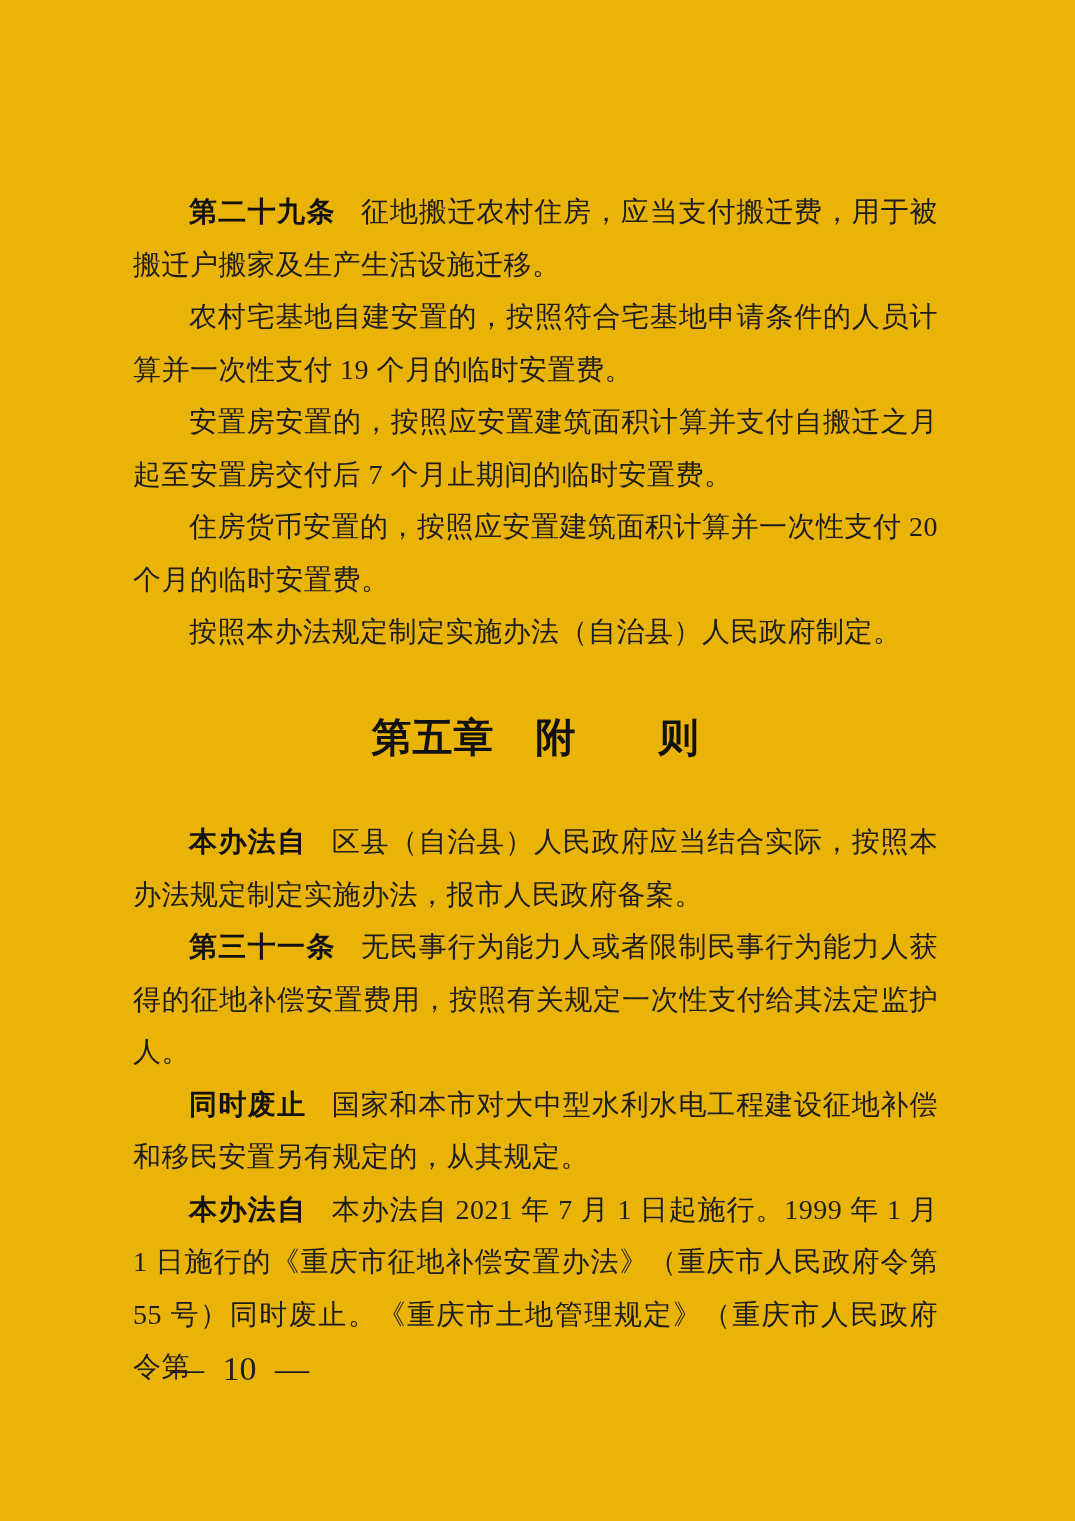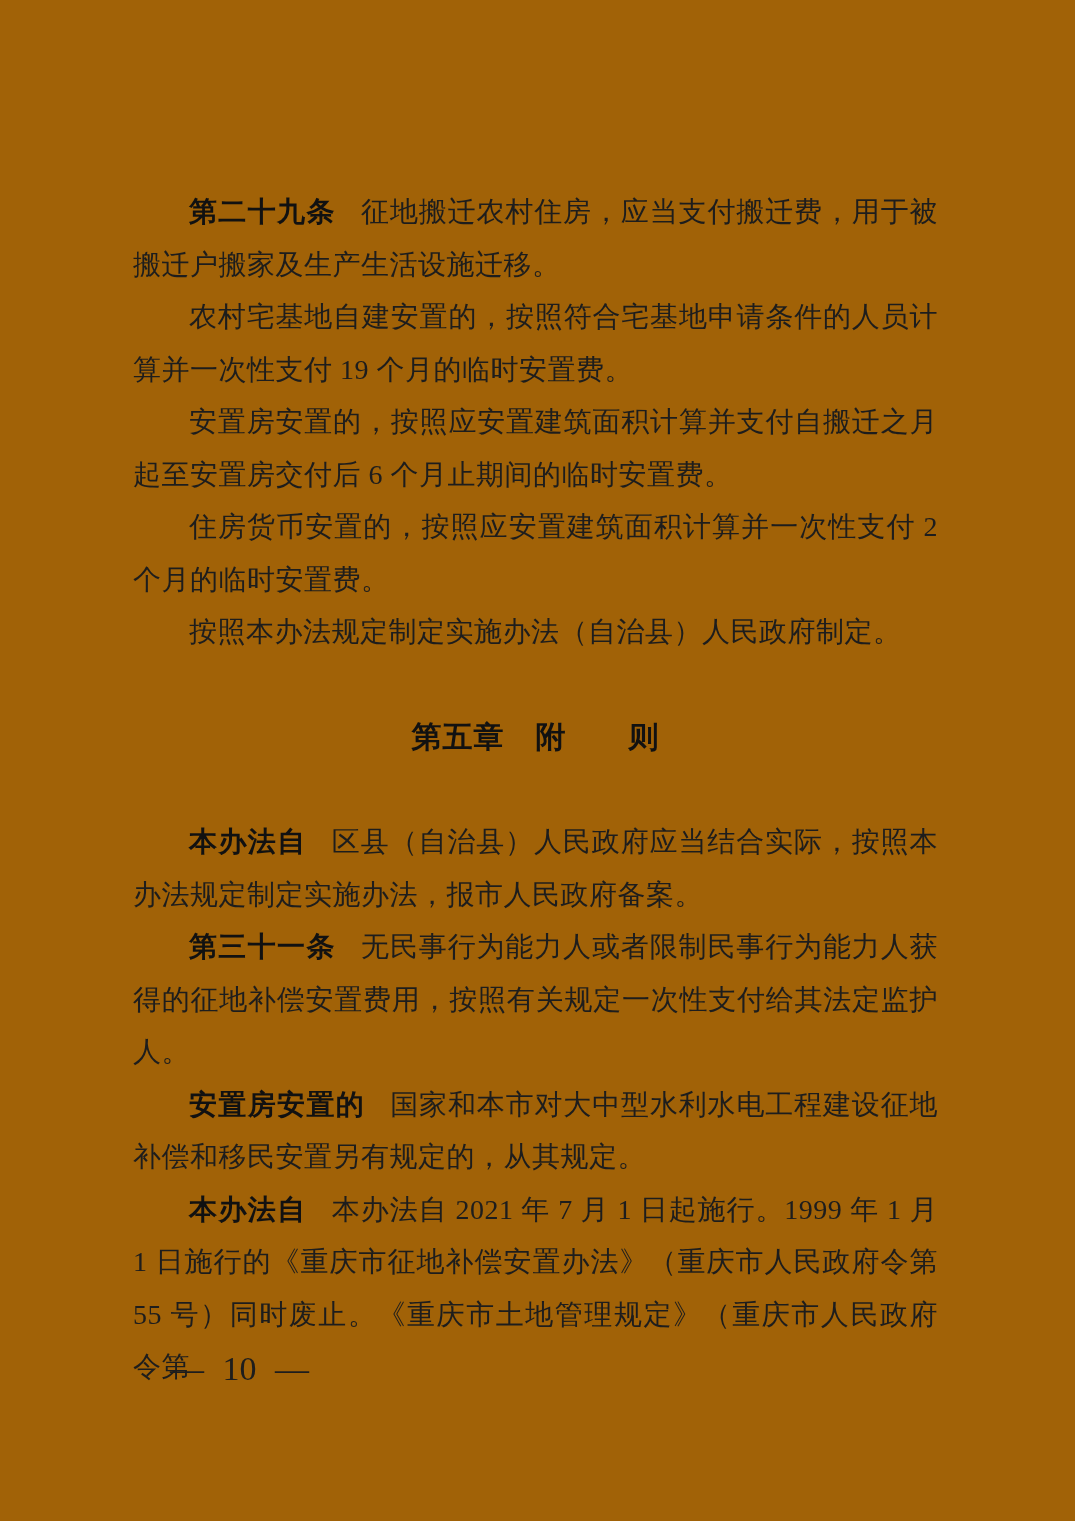--- a/index.html
+++ b/index.html
@@ -11,21 +11,21 @@
     width: 1075px;
     height: 1521px;
     position: relative;
     overflow: hidden;
   }
   .page {
     position: absolute;
     left: 0; top: 0;
     width: 1075px;
     height: 1521px;
-    background: #a16207;
+    background: #eab308;
   }
   .doc-body {
     position: absolute;
     left: 133px;
     top: 186px;
     width: 805px;
     font-family: "Liberation Serif", "DejaVu Serif", serif;
     font-size: 28px;
     line-height: 52.5px;
     letter-spacing: 0.5px;
@@ -46,21 +46,21 @@
     margin-right: 0.9em;
     color: #111111;
   }
   .chapter {
     margin: 52.5px 0;
     padding: 0;
     text-indent: 0;
     text-align-last: center;
     font-family: "Liberation Sans", "DejaVu Sans", sans-serif;
     font-weight: 700;
-    font-size: 30px;
+    font-size: 40px;
     line-height: 52.5px;
     letter-spacing: 1px;
     color: #111111;
   }
   .footer {
     position: absolute;
     left: 170px;
     top: 1343px;
     font-family: "Liberation Serif", "DejaVu Serif", serif;
     font-size: 34px;
@@ -72,32 +72,32 @@
 </head>
 <body>
 
 <div class="page">
   <div class="doc-body">
 
     <p class="para"><span class="art-num">第二十九条</span><span class="art-text">征地搬迁农村住房，应当支付搬迁费，用于被搬迁户搬家及生产生活设施迁移。</span></p>
 
     <p class="para">农村宅基地自建安置的，按照符合宅基地申请条件的人员计算并一次性支付 19 个月的临时安置费。</p>
 
-    <p class="para">安置房安置的，按照应安置建筑面积计算并支付自搬迁之月起至安置房交付后 6 个月止期间的临时安置费。</p>
+    <p class="para">安置房安置的，按照应安置建筑面积计算并支付自搬迁之月起至安置房交付后 7 个月止期间的临时安置费。</p>
 
-    <p class="para">住房货币安置的，按照应安置建筑面积计算并一次性支付 2 个月的临时安置费。</p>
+    <p class="para">住房货币安置的，按照应安置建筑面积计算并一次性支付 20 个月的临时安置费。</p>
 
     <p class="para">按照本办法规定制定实施办法（自治县）人民政府制定。</p>
 
     <h2 class="chapter">第五章　附　　则</h2>
 
     <p class="para"><span class="art-num">本办法自</span><span class="art-text">区县（自治县）人民政府应当结合实际，按照本办法规定制定实施办法，报市人民政府备案。</span></p>
 
     <p class="para"><span class="art-num">第三十一条</span><span class="art-text">无民事行为能力人或者限制民事行为能力人获得的征地补偿安置费用，按照有关规定一次性支付给其法定监护人。</span></p>
 
-    <p class="para"><span class="art-num">安置房安置的</span><span class="art-text">国家和本市对大中型水利水电工程建设征地补偿和移民安置另有规定的，从其规定。</span></p>
+    <p class="para"><span class="art-num">同时废止</span><span class="art-text">国家和本市对大中型水利水电工程建设征地补偿和移民安置另有规定的，从其规定。</span></p>
 
     <p class="para"><span class="art-num">本办法自</span><span class="art-text">本办法自 2021 年 7 月 1 日起施行。1999 年 1 月 1 日施行的《重庆市征地补偿安置办法》（重庆市人民政府令第 55 号）同时废止。《重庆市土地管理规定》（重庆市人民政府令第</span></p>
 
   </div>
 
   <div class="footer">— 10 —</div>
 </div>
 
 </body></html>

